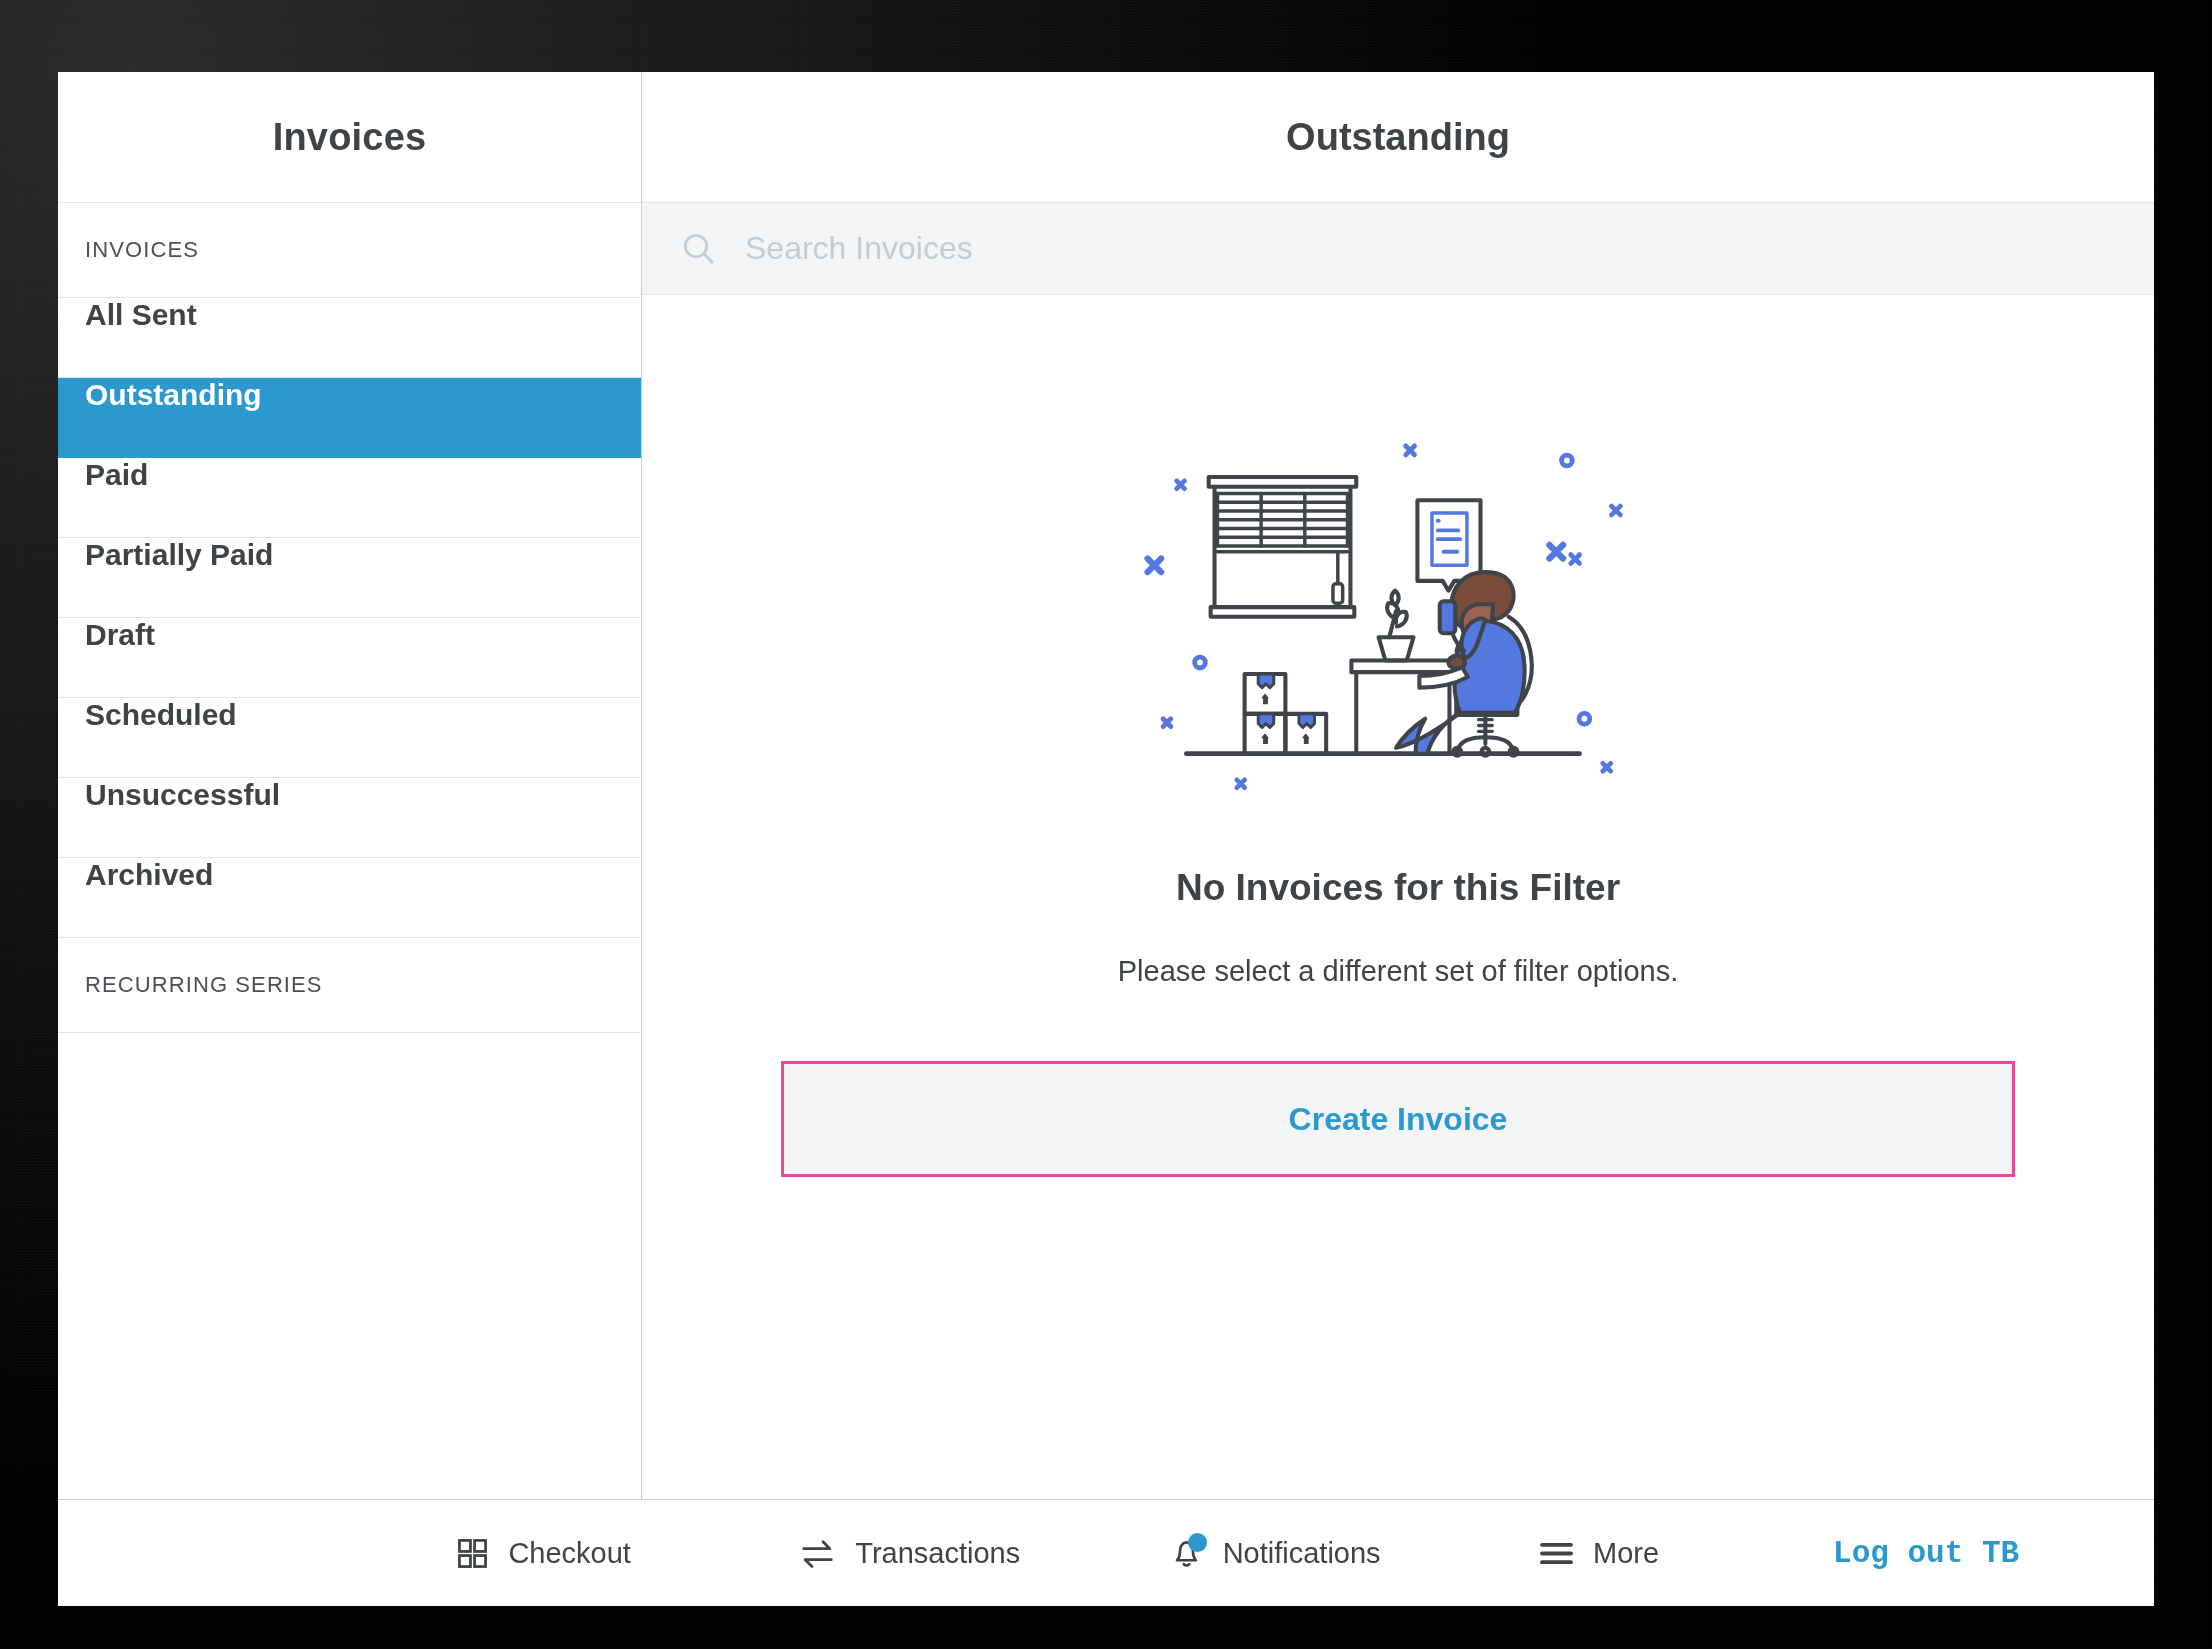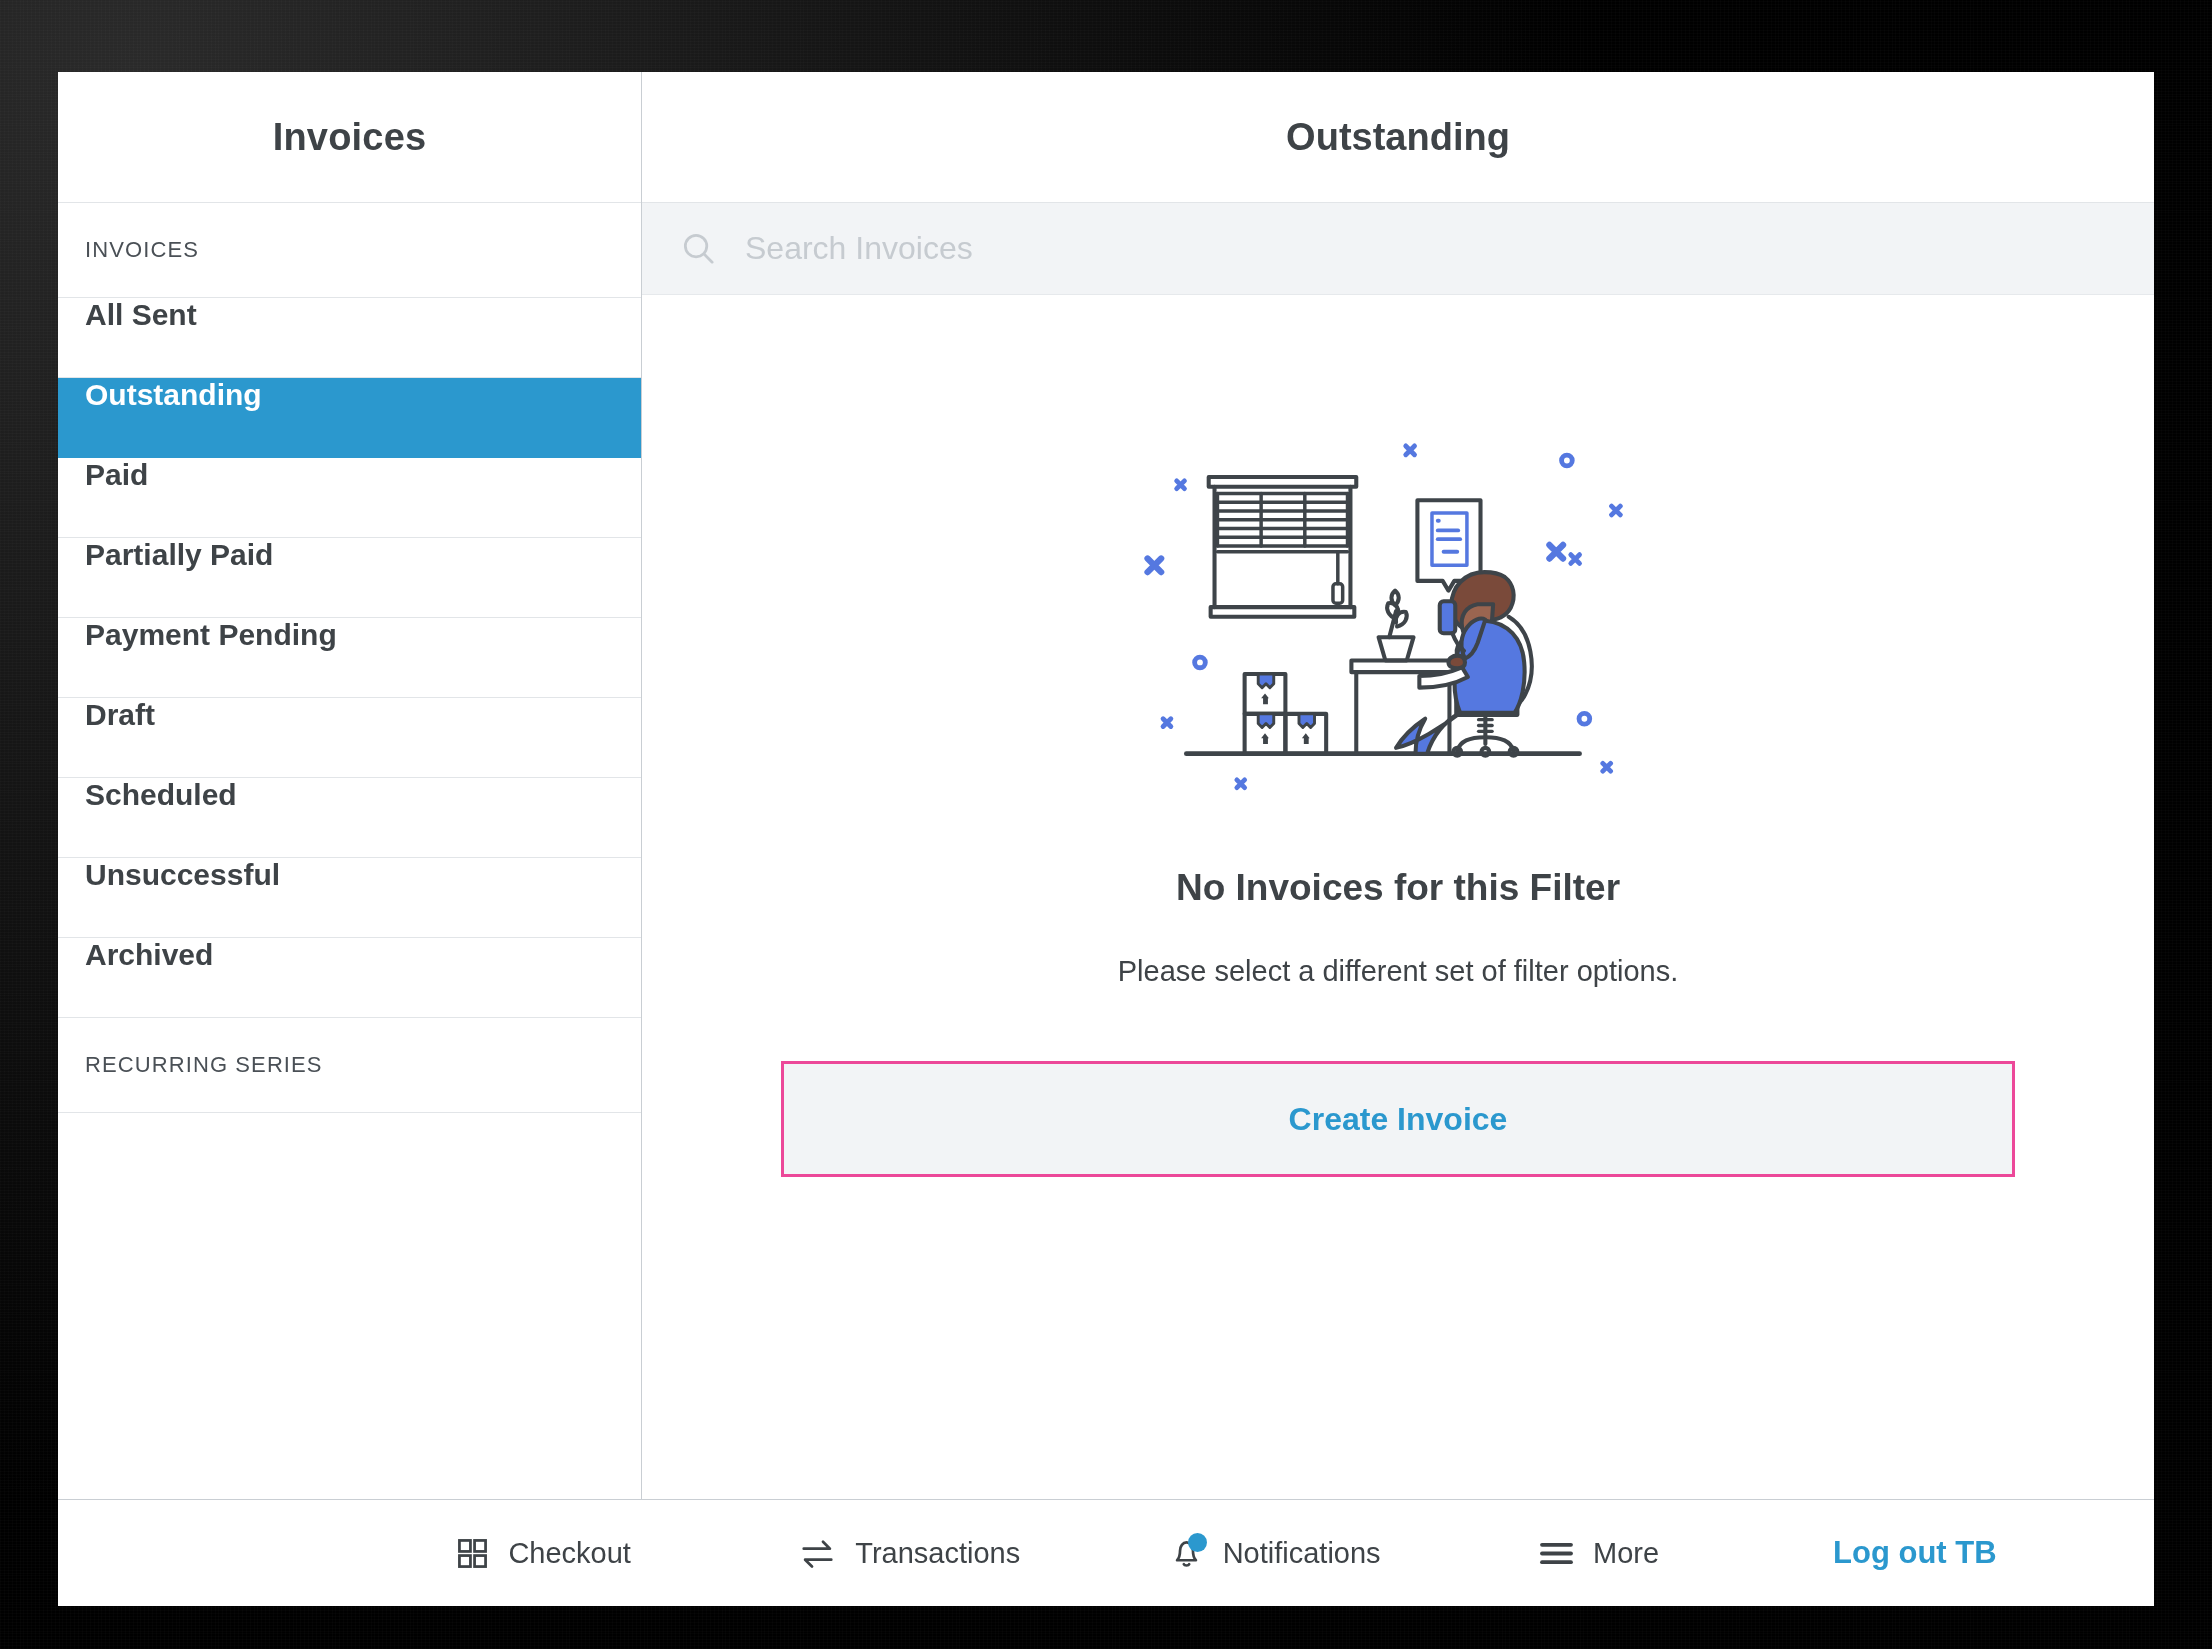--- a/index.html
+++ b/index.html
@@ -201,20 +201,21 @@
   .nav-icon { display: flex; align-items: center; position: relative; }
   .nav-gap-a { width: 144px; }
   .nav-gap-b { width: 126px; }
   .nav-gap-c { width: 134px; }
   .nav-gap-d { width: 150px; }
   .logout {
     font-size: 31px;
     font-weight: bold;
     color: #2b98ce;
     cursor: pointer;
+    font-family: Liberation Mono, monospace;
   }
   .badge-dot {
     position: absolute;
     width: 19.4px; height: 19.4px;
     border-radius: 50%;
     background: #2b98ce;
     right: -3.9px; top: -2.9px;
   }
 </style>
 </head>
@@ -238,23 +239,20 @@
         <span>All Sent</span>
       </div>
       <div class="side-item selected">
         <span>Outstanding</span>
       </div>
       <div class="side-item">
         <span>Paid</span>
       </div>
       <div class="side-item">
         <span>Partially Paid</span>
-      </div>
-      <div class="side-item">
-        <span>Payment Pending</span>
       </div>
       <div class="side-item">
         <span>Draft</span>
       </div>
       <div class="side-item">
         <span>Scheduled</span>
       </div>
       <div class="side-item">
         <span>Unsuccessful</span>
       </div>

